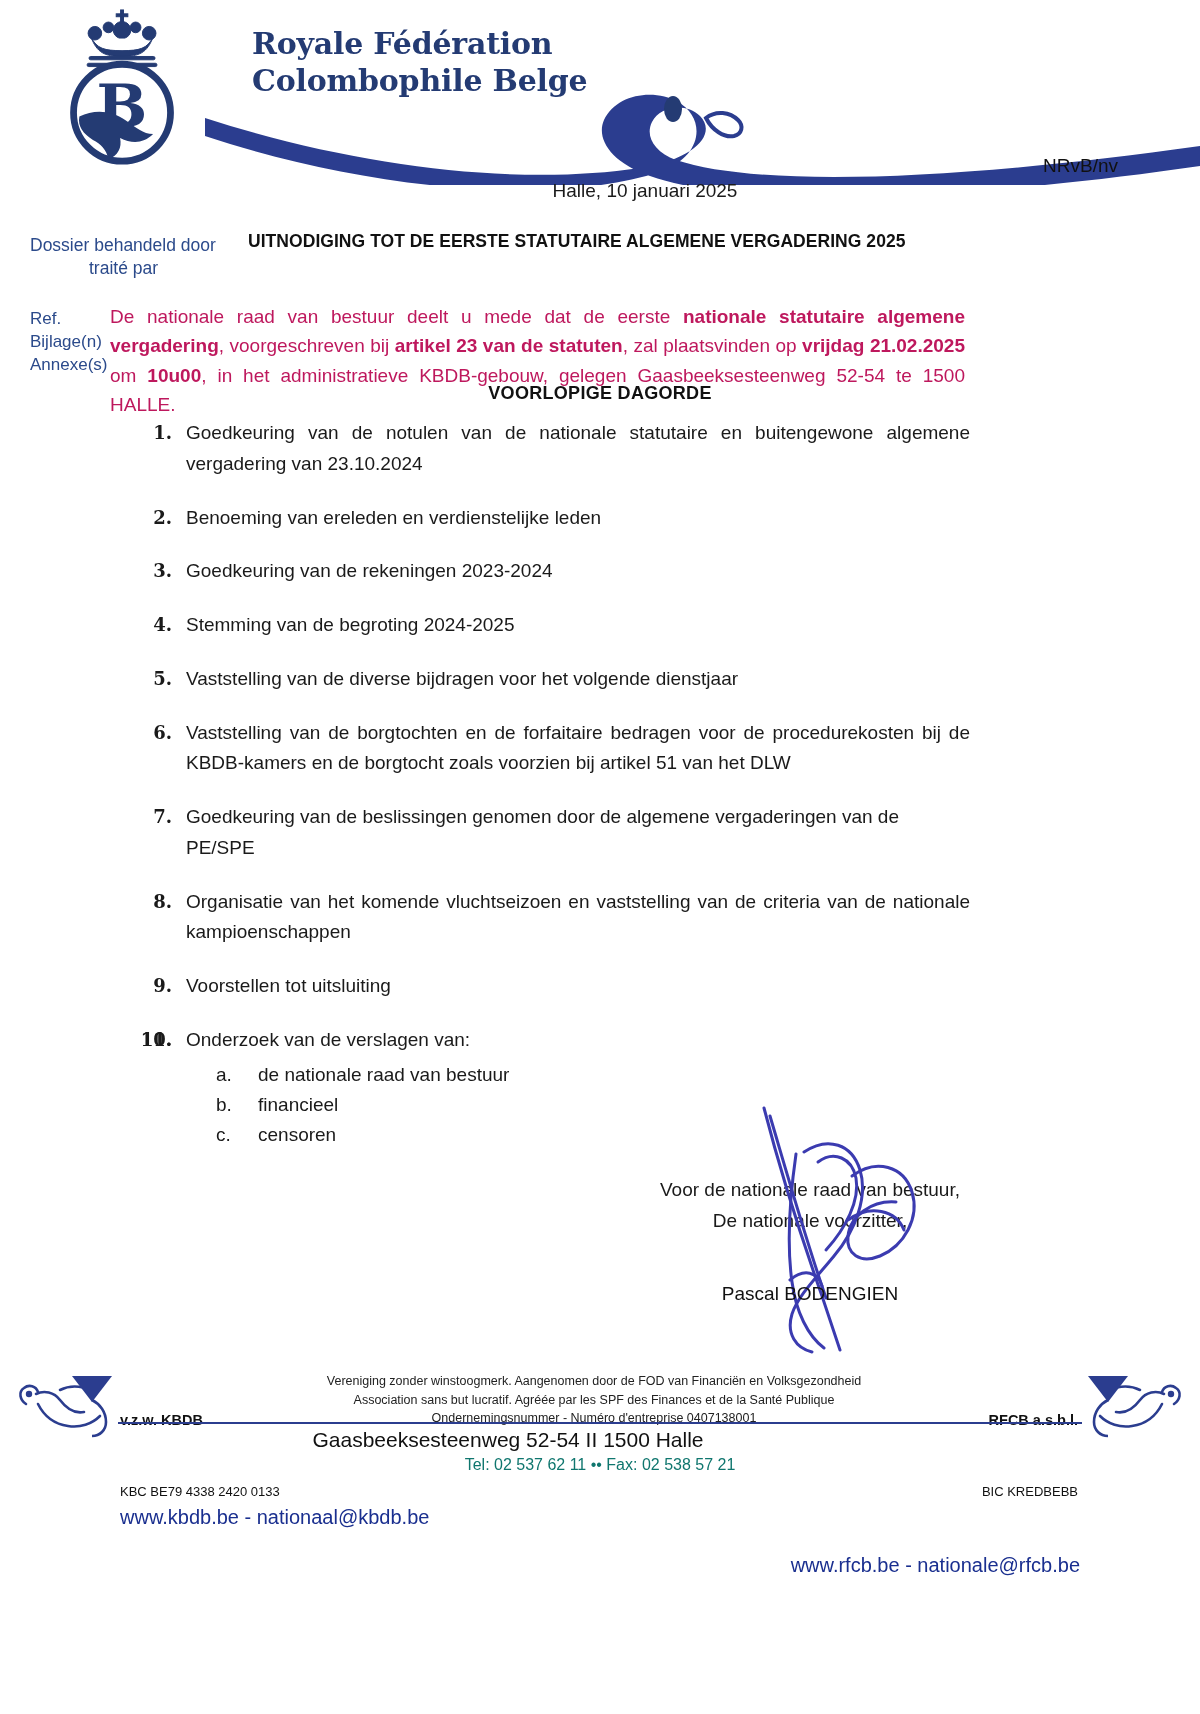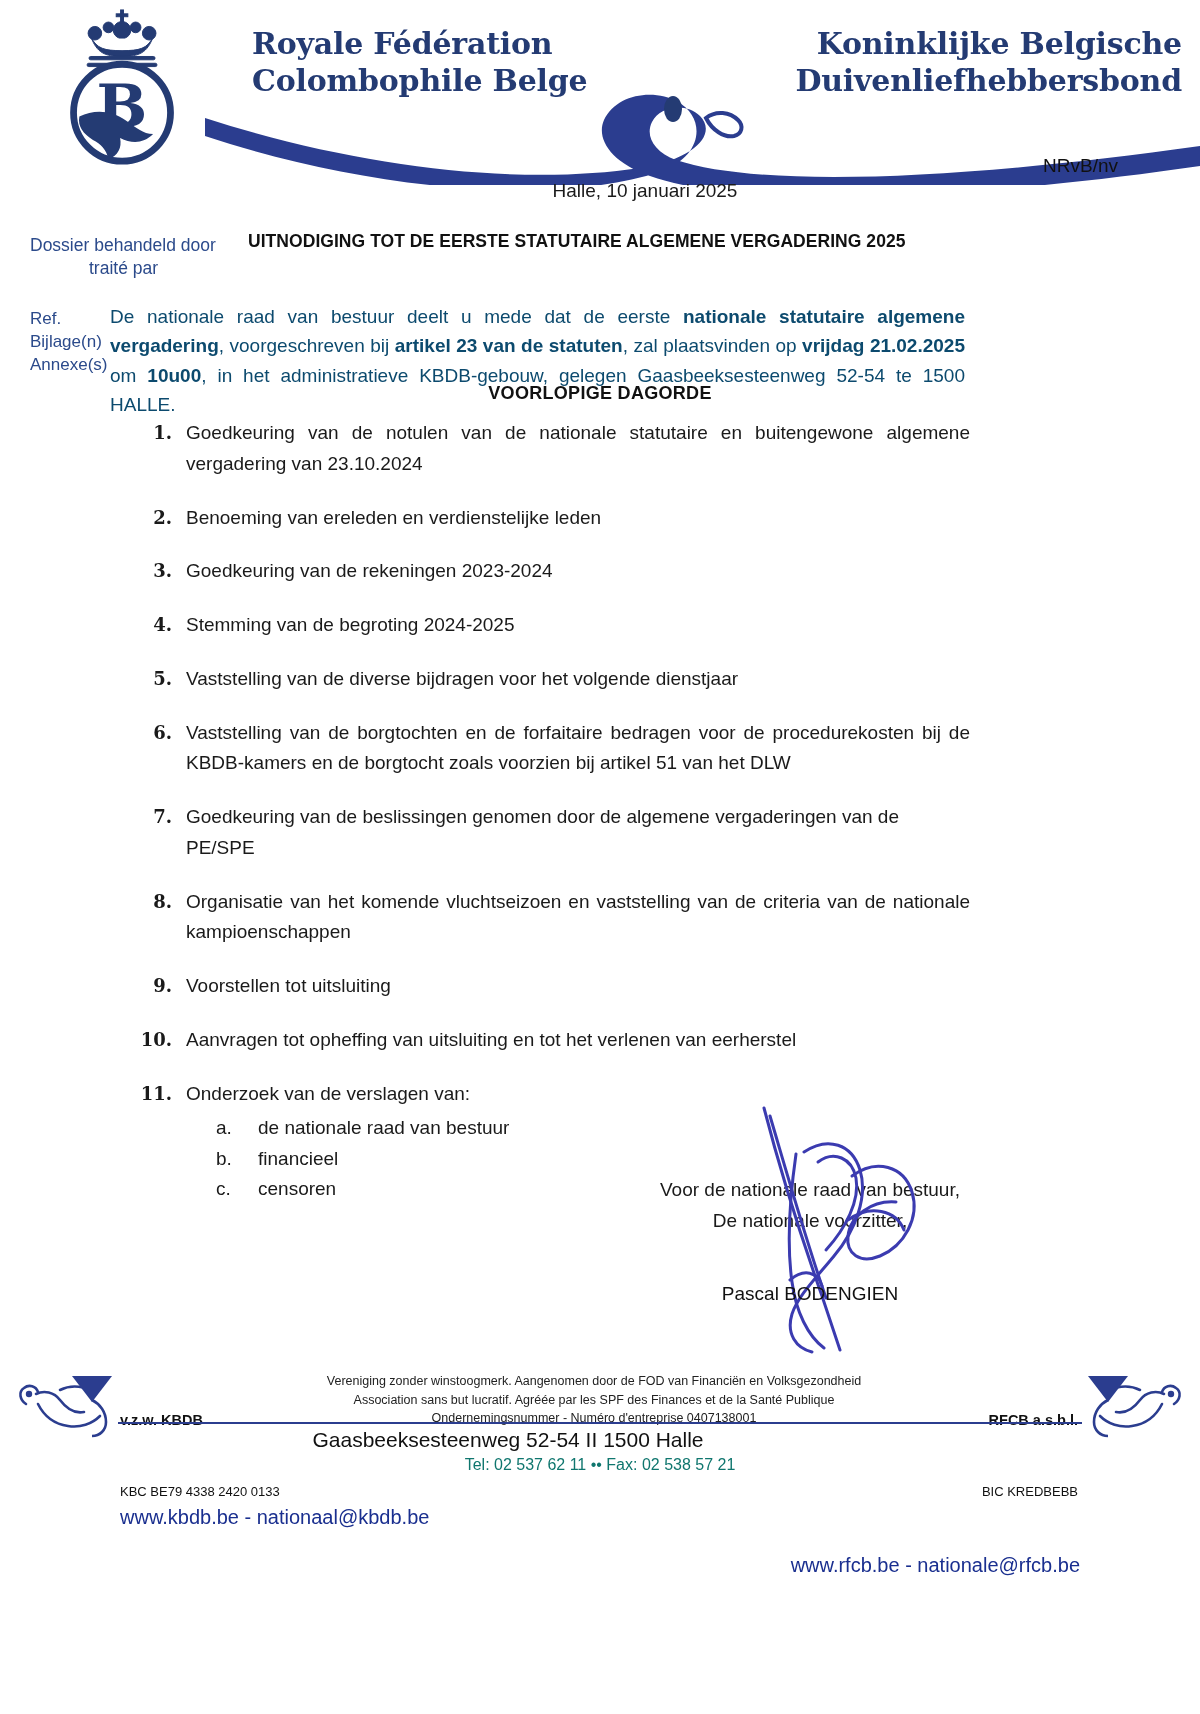--- a/index.html
+++ b/index.html
@@ -106,21 +106,21 @@
     white-space: nowrap;
   }
   .intro {
     position: absolute;
     left: 110px; top: 283px;
     width: 855px;
     font-size: 19px;
     line-height: 1.55;
     text-align: justify;
     text-indent: 0;
-    color: #0c4a6e;
+    color: #be185d;
   }
   .intro .lead { padding-left: 0; }
   .agenda-heading {
     position: absolute;
     left: 0; top: 383px;
     width: 1200px;
     text-align: center;
     box-sizing: border-box;
     font-size: 18px;
     font-weight: bold;
@@ -318,24 +318,20 @@
         <path d="M30 112 C46 104 64 106 78 116 C88 123 96 130 106 130 C96 140 84 140 72 134 C74 144 70 152 60 156
                  C58 146 52 140 44 136 C34 130 28 122 30 112z" stroke="none"></path>
       </g>
     </svg>
 
     <div class="fr-title">
       <div>Royale Fédération</div>
       <div>Colombophile Belge</div>
     </div>
 
-    <div class="nl-title">
-      <div>Koninklijke Belgische</div>
-      <div>Duivenliefhebbersbond</div>
-    </div>
 
     <svg class="swoosh" viewBox="0 0 1200 125">
       <path d="M205 58 C360 108 520 126 640 108 C700 98 716 72 700 56 C686 42 660 46 652 62
                C645 76 654 92 676 100 C760 128 960 120 1200 86 L1200 106
                C950 142 740 148 650 116 C610 102 596 78 604 60 C616 34 654 28 678 42
                C706 58 704 96 660 112 C540 150 350 124 205 76 Z" fill="#2b3d8f"></path>
       <ellipse cx="673" cy="49" rx="9" ry="13" fill="#243b73"></ellipse>
       <path d="M706 58 C716 50 730 52 738 60 C744 66 742 74 734 76 C724 78 712 70 706 58 Z" fill="none" stroke="#2b3d8f" stroke-width="4"></path>
     </svg>
 
@@ -394,21 +390,20 @@
     <li>
       <span class="num">8.</span>
       <span>Organisatie van het komende vluchtseizoen en vaststelling van de criteria van de nationale kampioenschappen</span>
     </li>
     <li class="nojust">
       <span class="num">9.</span>
       <span>Voorstellen tot uitsluiting</span>
     </li>
     <li class="nojust">
       <span class="num wide">10.</span>
-      <span>Aanvragen tot opheffing van uitsluiting en tot het verlenen van eerherstel</span>
     </li>
     <li class="nojust">
       <span class="num wide">11.</span>
       <span>Onderzoek van de verslagen van:</span>
       <ol class="sub">
         <li>
           <span class="sn">a.</span>
           <span>de nationale raad van bestuur</span>
         </li>
         <li>

